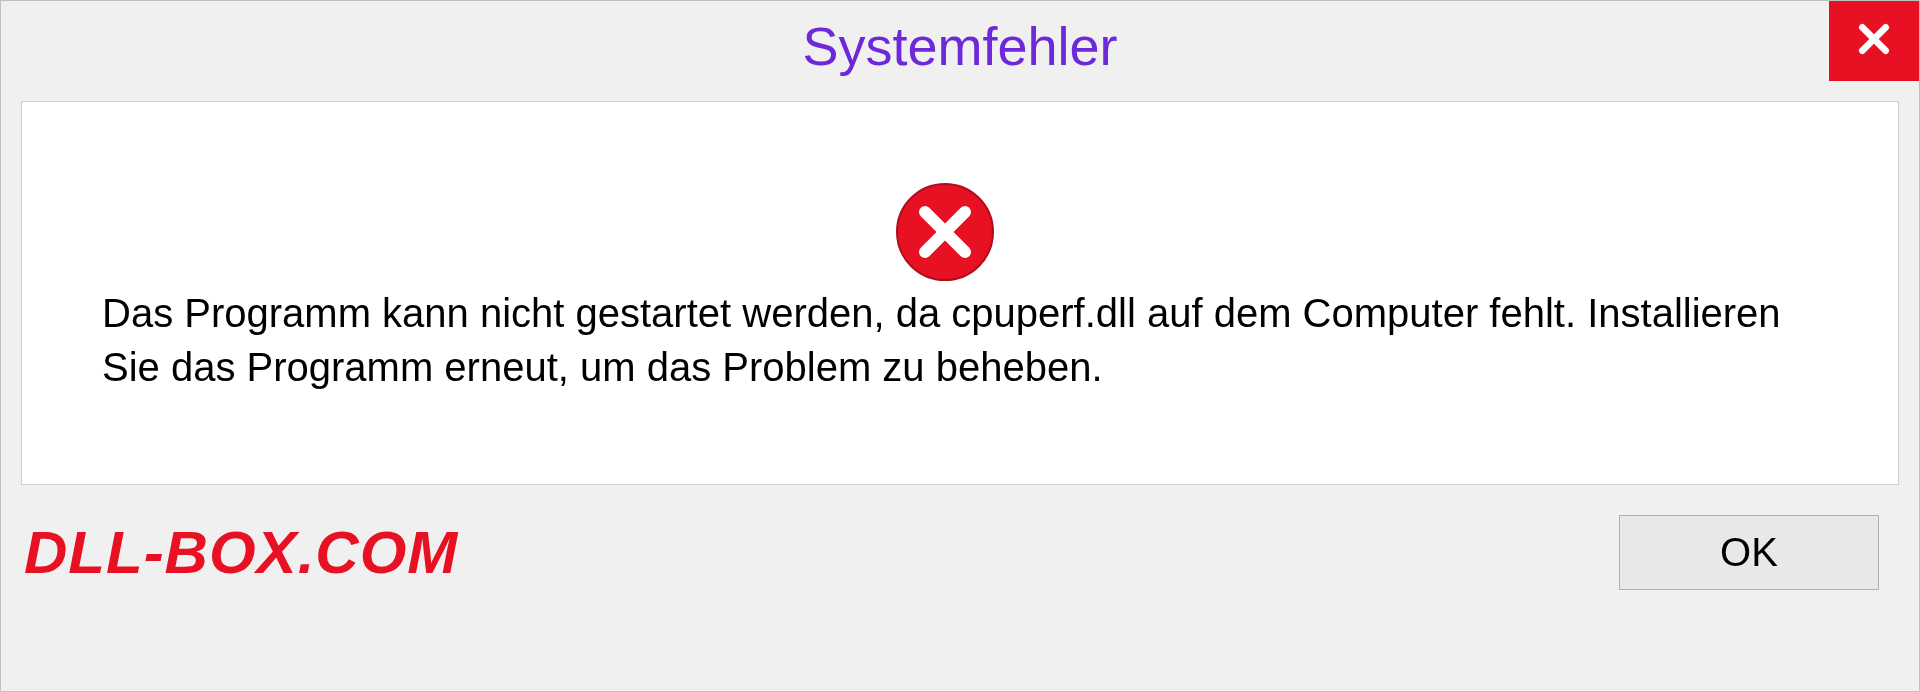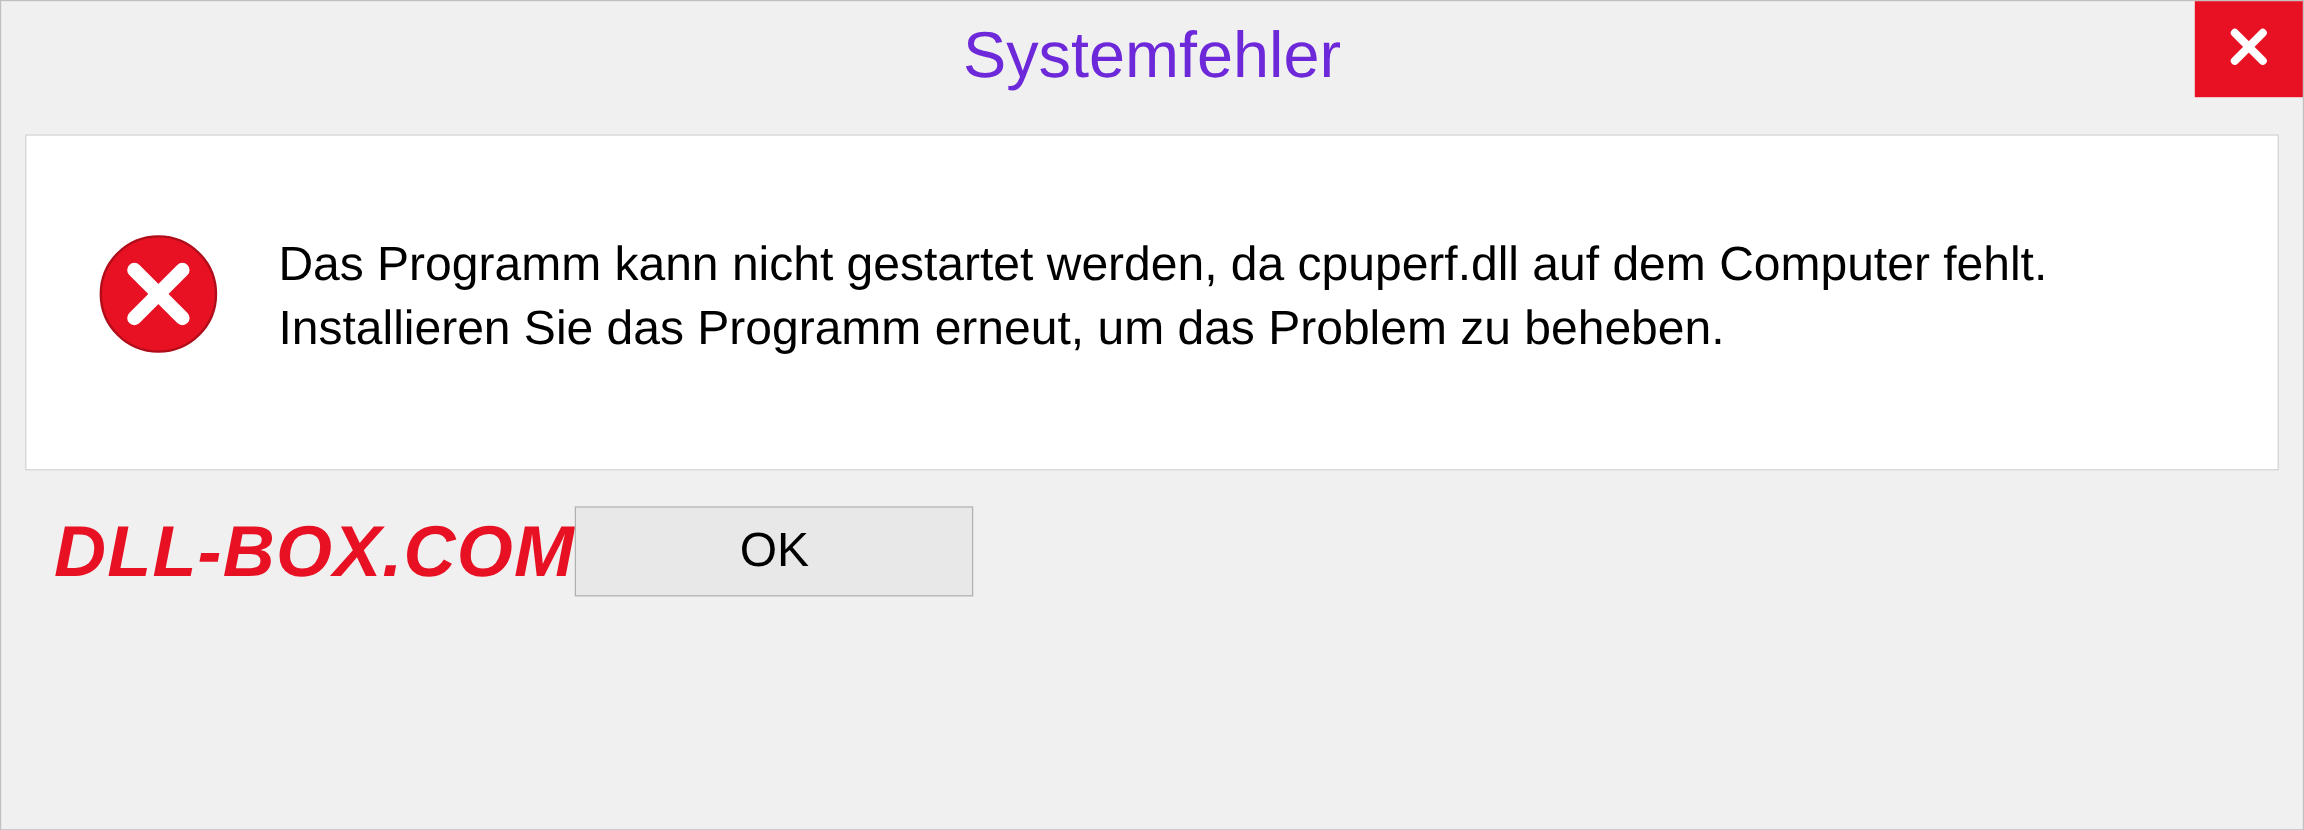--- a/index.html
+++ b/index.html
@@ -43,56 +43,57 @@
       display: flex;
       align-items: center;
       justify-content: center;
       cursor: pointer;
     }
     .close-button svg {
       width: 40px;
       height: 40px;
     }
     .content-panel {
-      margin: 21px 20px 0 20px;
+      margin: 10px 20px 0 20px;
       background: #fff;
       border: 1px solid #d0d0d0;
-      padding: 80px 60px 90px 60px;
+      padding: 80px 60px 90px 80px;
       display: flex;
       align-items: center;
+      flex-direction: column;
     }
     .error-icon {
       flex-shrink: 0;
       margin-right: 50px;
     }
     .error-icon svg {
       width: 100px;
       height: 100px;
     }
     .error-message {
       font-size: 40px;
       color: #000;
       line-height: 1.35;
       font-weight: 400;
     }
     .footer {
       display: flex;
       align-items: center;
-      justify-content: flex-start;
-      padding: 30px 40px 30px 44px;
+      justify-content: space-between;
+      padding: 30px 40px 30px 23px;
     }
     .watermark {
       font-size: 60px;
       font-weight: 900;
       color: #e81123;
       font-style: italic;
       letter-spacing: 1px;
     }
     .ok-button {
-      width: 332px;
+      width: 260px;
       height: 75px;
       background: #e8e8e8;
       border: 1px solid #b0b0b0;
       font-size: 40px;
       color: #000;
       cursor: pointer;
       font-family: inherit;
     }
   </style>
 </head>

